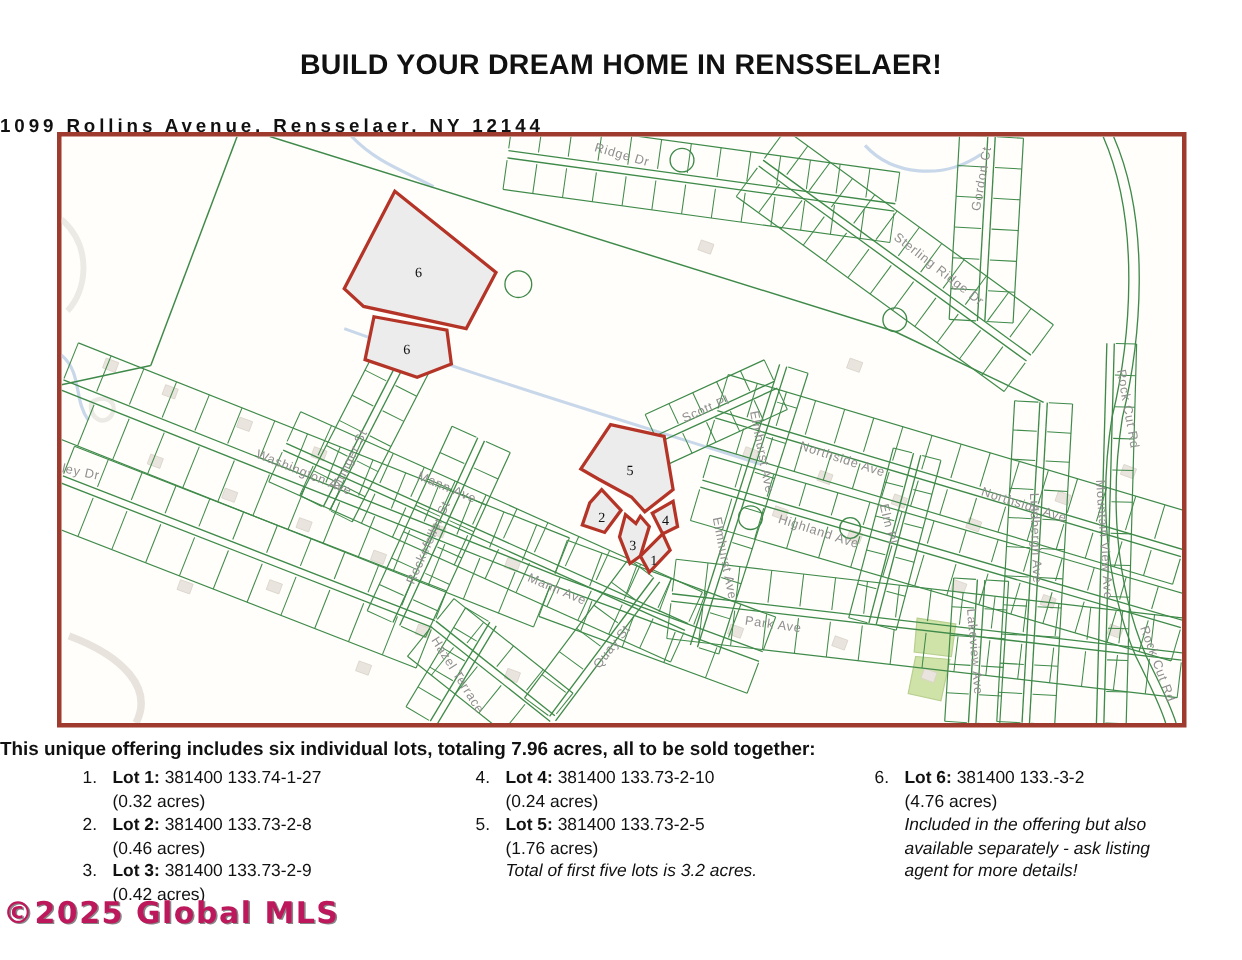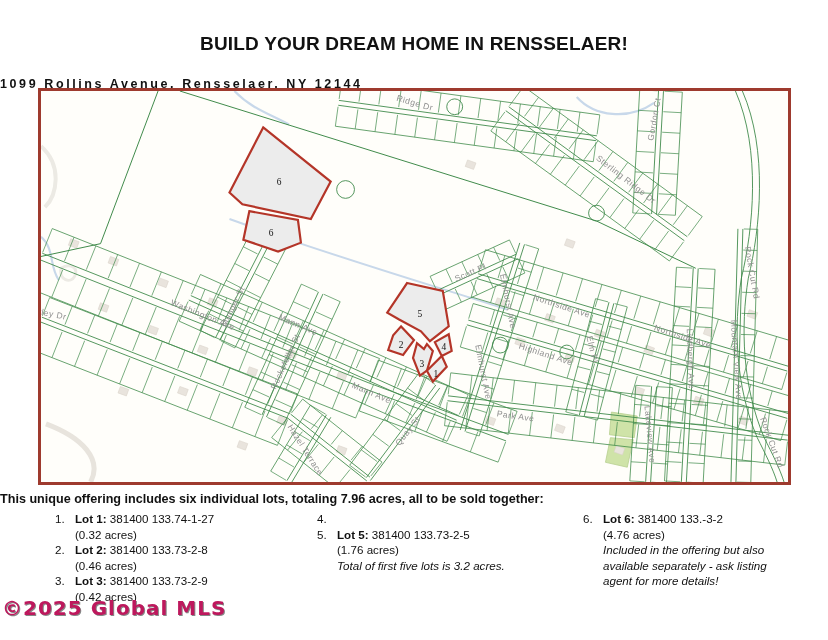--- a/index.html
+++ b/index.html
@@ -640,20 +640,23 @@
       <div class="lot">
         <span class="num">3.</span>
         <span class="body"><span class="lbl">Lot 3:</span>
           <span>381400 133.73-2-9</span>
           <div class="acres">(0.42 acres)</div></span>
       </div>
     </div>
     <div class="col2">
       <div class="lot">
         <span class="num">4.</span>
+        <span class="body"><span class="lbl">Lot 4:</span>
+          <span>381400 133.73-2-10</span>
+          <div class="acres">(0.24 acres)</div></span>
       </div>
       <div class="lot">
         <span class="num">5.</span>
         <span class="body"><span class="lbl">Lot 5:</span>
           <span>381400 133.73-2-5</span>
           <div class="acres">(1.76 acres)</div></span>
       </div>
       <div class="note">Total of first five lots is 3.2 acres.</div>
     </div>
     <div class="col3">

